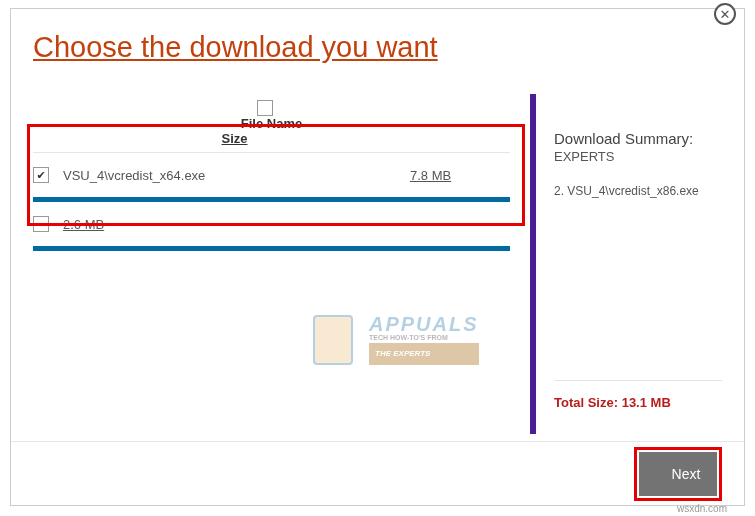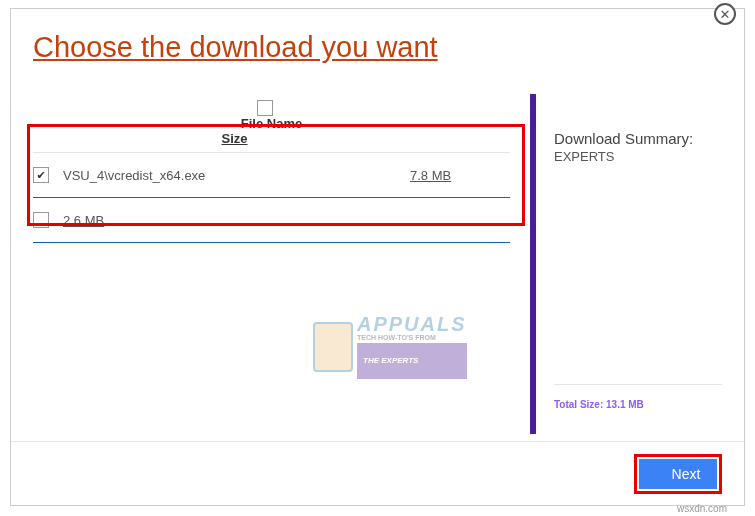--- a/index.html
+++ b/index.html
@@ -82,21 +82,21 @@
       width: 100px;
       font-size: 13px;
       color: #333;
       font-weight: 600;
       text-decoration: underline;
     }
     .row {
       display: flex;
       align-items: center;
       padding: 14px 0;
-      border-bottom: 1px solid #0369a1;
+      border-bottom: 5px solid #0369a1;
     }
     .row .col-name, .row .col-size {
       font-weight: 400;
       color: #555;
       font-size: 13px;
     }
     .checkbox {
       width: 16px;
       height: 16px;
       border: 1px solid #999;
@@ -142,62 +142,62 @@
     }
     .summary-list {
       font-size: 12px;
       color: #555;
       line-height: 1.5;
     }
     .summary-total {
       margin-top: auto;
       border-top: 1px solid #e5e5e5;
       padding: 14px 0 24px 0;
-      font-size: 10px;
+      font-size: 13px;
       font-weight: 600;
-      color: #8b5cf6;
+      color: #b91c1c;
     }
     .footer {
       position: absolute;
       bottom: 0;
       left: 0;
       right: 0;
       height: 64px;
       border-top: 1px solid #e5e5e5;
       display: flex;
       justify-content: flex-end;
       align-items: center;
       padding-right: 22px;
     }
     .next-btn-wrap {
       border: 3px solid #e60000;
       padding: 2px;
     }
     .next-btn {
-      background: #3b82f6;
+      background: #737373;
       color: #fff;
       border: none;
       width: 78px;
-      height: 30px;
+      height: 44px;
       font-size: 14px;
       cursor: pointer;
       padding-left: 16px;
     }
     .watermark {
       position: absolute;
       left: 280px;
       top: 220px;
       opacity: 0.35;
       pointer-events: none;
       font-size: 12px;
     }
     .wm-logo {
       display: flex;
       align-items: center;
-      gap: 4px;
+      gap: 16px;
     }
     .wm-guy {
       width: 40px;
       height: 50px;
       background: #f0c080;
       border: 2px solid #2a7ab0;
       border-radius: 4px;
       position: relative;
     }
     .wm-text {
@@ -208,24 +208,24 @@
     .wm-text .big {
       font-size: 20px;
       font-style: italic;
       letter-spacing: 2px;
     }
     .wm-text .small {
       font-size: 7px;
       color: #333;
     }
     .wm-band {
-      background: #4c1d95;
+      background: #a16207;
       color: #fff;
       font-size: 8px;
-      padding: 14px 6px;
+      padding: 7px 6px;
       margin-top: 2px;
       font-style: italic;
     }
     .srcmark {
       position: absolute;
       bottom: 2px;
       right: 28px;
       font-size: 10px;
       color: #999;
     }
@@ -277,20 +277,21 @@
             <div class="wm-band">THE EXPERTS</div>
           </div>
         </div>
       </div>
     </div>
 
     <div class="right">
       <div class="summary-title">Download Summary:</div>
       <div class="summary-sub">EXPERTS</div>
       <div class="summary-list">
+        <div>2. VSU_4\vcredist_x86.exe</div>
       </div>
       <div class="summary-total">Total Size: 13.1 MB</div>
     </div>
   </div>
 
   <div class="footer">
     <div class="next-btn-wrap">
       <button class="next-btn">Next</button>
     </div>
   </div>

